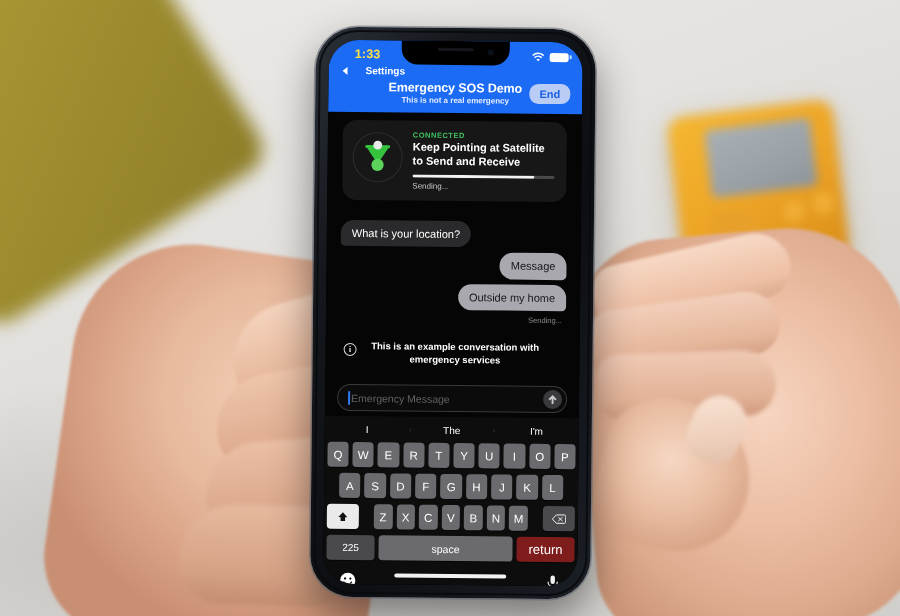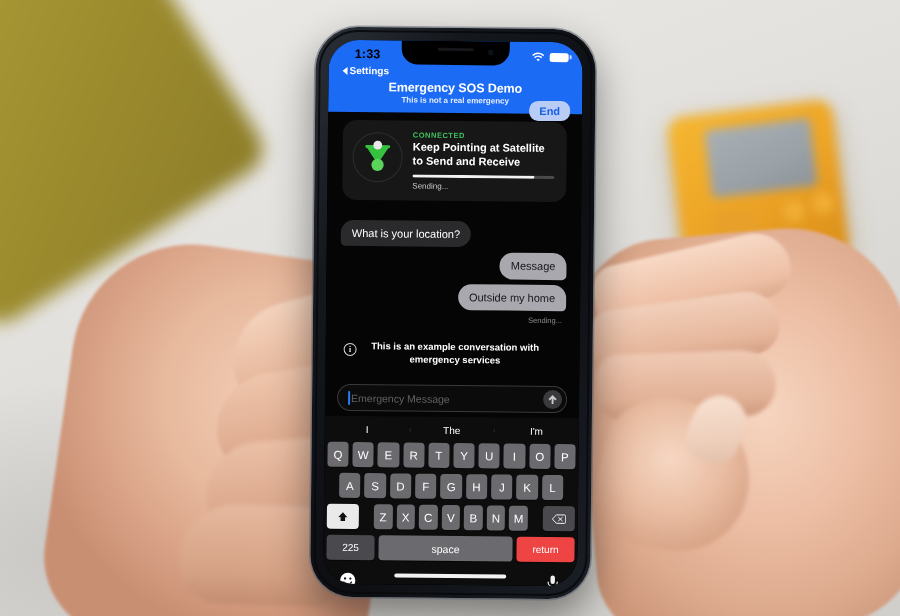--- a/index.html
+++ b/index.html
@@ -202,54 +202,54 @@
   }
 
   
   .header {
     position:absolute; left:0; top:0; width:100%; height:72px;
     background:#1c6bf5;
     z-index:10;
   }
   .status-time {
     position:absolute; left:26px; top:7px;
-    color:#000000; font-size:12.5px; font-weight:bold;
+    color:#fde047; font-size:12.5px; font-weight:bold;
     letter-spacing:.2px;
   }
   .status-right {
     position:absolute; right:14px; top:10px;
     display:flex; align-items:center; gap:5px;
   }
   .wifi-ico { width:13px; height:11px; }
   .batt {
     width:19px; height:9.5px; border-radius:2.5px;
     background:#fff; position:relative;
   }
   .batt:after {
     content:""; position:absolute; right:-2.5px; top:2.6px;
     width:2px; height:4px; border-radius:0 1px 1px 0;
     background:rgba(255,255,255,.75);
   }
   .back-link {
     position:absolute; left:14px; top:25px;
-    display:flex; align-items:center; gap:2px;
+    display:flex; align-items:center; gap:18px;
     color:#fff; font-size:10px; font-weight:bold;
   }
   .back-chev {
     width:0;height:0;border-top:4px solid transparent;
     border-bottom:4px solid transparent;border-right:5px solid #fff;
   }
   .header-center {
     position:absolute; left:0; right:0; top:40px;
     text-align:center;
   }
   .hdr-title { color:#fff; font-size:12.5px; font-weight:bold; letter-spacing:-.1px; }
   .hdr-sub { color:#e3ecff; font-size:8px; font-weight:bold; margin-top:1px; }
   .end-btn {
-    position:absolute; right:12px; top:59px;
+    position:absolute; right:12px; top:42px;
     background:#b8ccf6;
     color:#1a5fe0;
     font-size:11px; font-weight:bold;
     padding:4px 10px; border-radius:9px;
     border:none;
   }
 
   
   .convo {
     position:absolute; left:0; top:72px; right:0; bottom:0;
@@ -372,21 +372,21 @@
     display:flex; align-items:center; justify-content:center;
     font-size:11.5px;
     box-shadow:0 1px 0 rgba(0,0,0,.5);
   }
   .kb-row.r2 { padding:0 12px; }
   .kb-row.r3 { padding:0 0; }
   .key.wide { flex:0 0 32px; background:#4a4a4e; }
   .key.shift { background:#eaeaea; color:#111; }
   .key.space { flex:3.2; background:#6b6b6f; font-size:10.5px; }
   .key.num { flex:0 0 48px; background:#4a4a4e; font-size:10px; }
-  .key.ret { flex:0 0 58px; background:#ef4444; font-size:10px; }
+  .key.ret { flex:0 0 58px; background:#7f1d1d; font-size:13px; }
   .key.spacer { flex:0 0 7px; background:transparent; box-shadow:none; }
 
   .kb-bottom {
     display:flex; align-items:center; justify-content:space-between;
     padding:6px 16px 0 16px;
   }
   .emoji-ico, .mic-ico { width:17px; height:17px; }
 
   .home-bar {
     position:absolute; left:50%; bottom:7px; transform:translateX(-50%);

